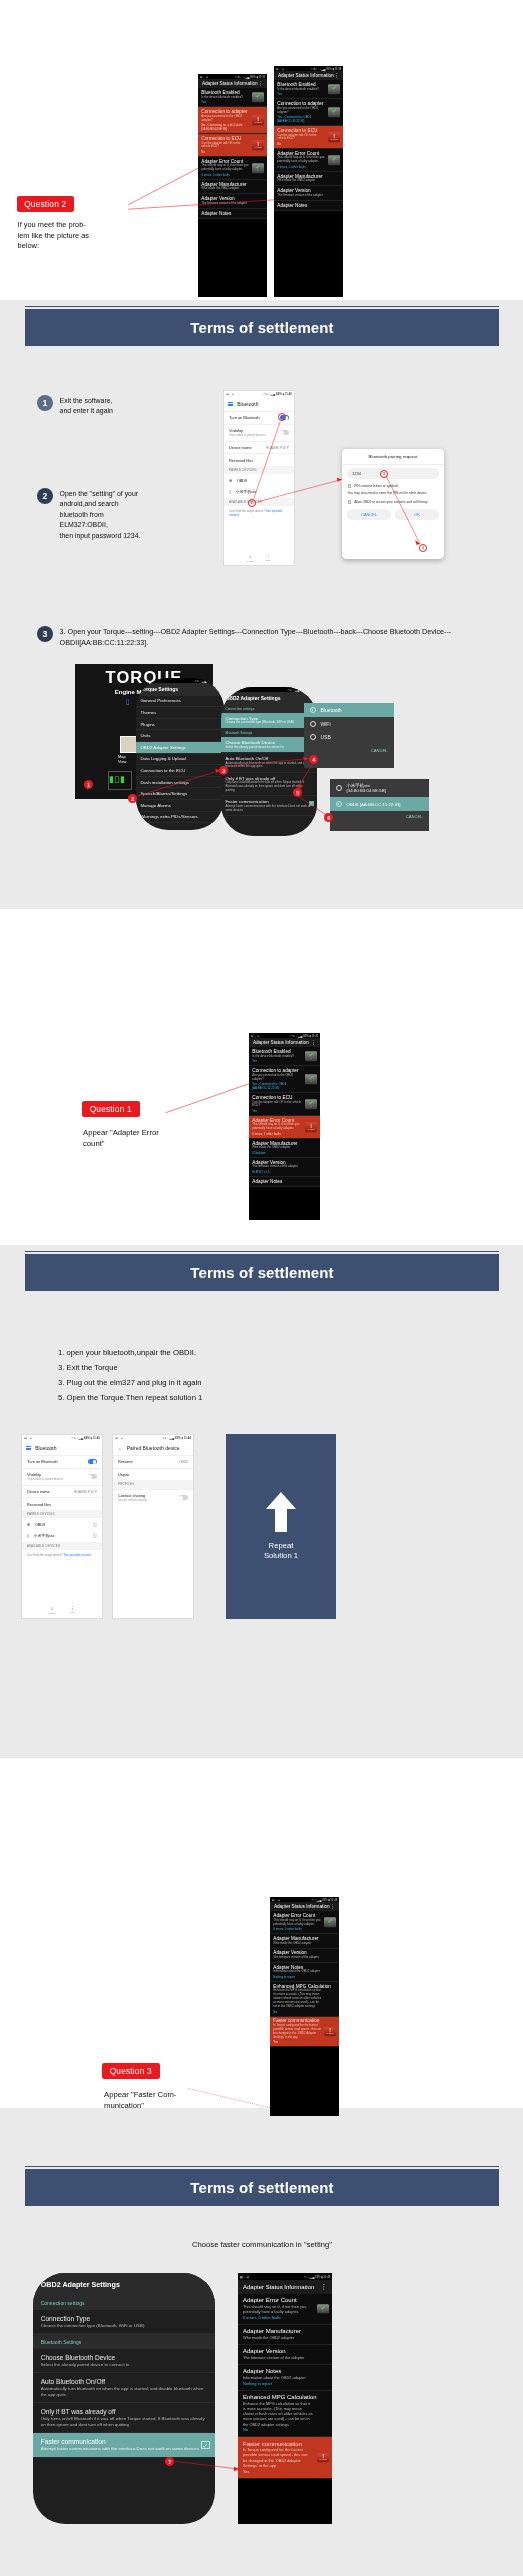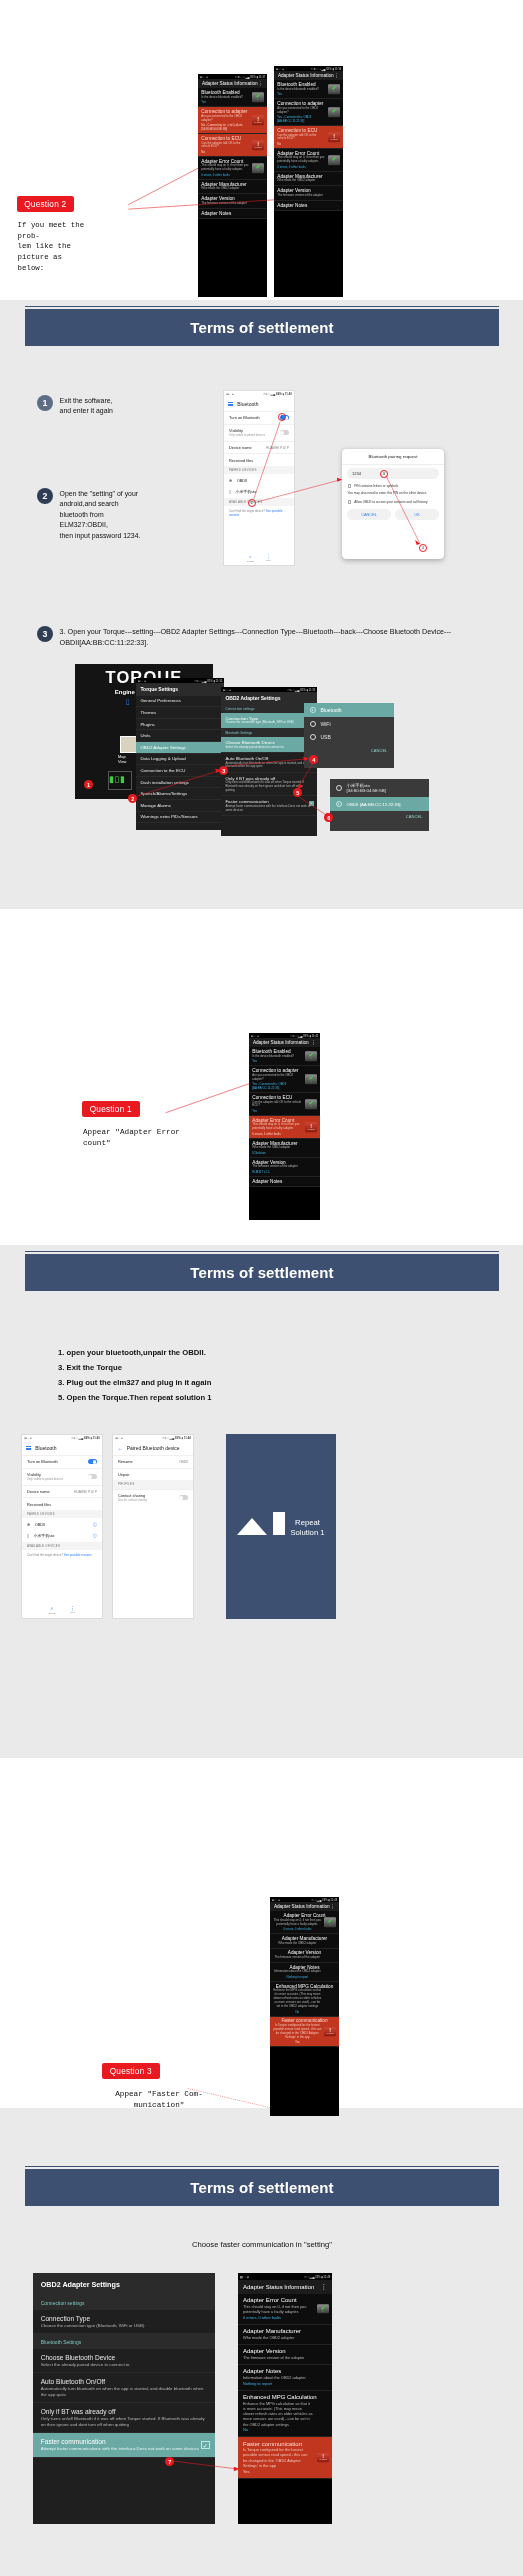--- a/index.html
+++ b/index.html
@@ -23,21 +23,21 @@
   }
   .banner-wrap { padding:0 25px; }
   .banner-top-rule { border-top:1.1px solid #3d5071; margin:0 25px 1.7px 25px; }
 
   
   .qpill {
     display:inline-block; background:#e8191f; color:#fff;
     font-size:8.3px; font-weight:400; letter-spacing:0.2px;
     padding:2.8px 7.7px 3.3px 7.7px; border-radius:2.2px;
   }
-  .qtext { font-size:7.4px; color:#111; line-height:1.45;font-family:Liberation Mono, monospace; }
+  .qtext { font-size:7.4px; color:#111; line-height:1.45; }
 
   
   .stepnum {
     width:16px; height:16px; border-radius:50%;
     background:#5c6d85; color:#fff;
     display:flex; align-items:center; justify-content:center;
     font-size:8.8px; font-weight:bold; flex:none;
   }
   .stepnum.dark { background:#2f3e55; }
   .steprow { display:flex; gap:6.6px; align-items:flex-start; }
@@ -101,21 +101,21 @@
   .dlg { position:absolute; background:#fff; border-radius:4.4px; box-shadow:0 1.1px 5.5px rgba(0,0,0,.25); overflow:hidden;}
   .dlg-title { font-size:4.4px; color:#222; text-align:center; padding:5px 4.4px; }
   .dlg-sep { height:0.6px; background:#eee; }
   .pinbox { margin:3.9px 5px; background:#f1f1f1; border-radius:6.6px; padding:2.8px 5px; font-size:4.1px; color:#333;}
   .chkline { display:flex; gap:2.8px; align-items:flex-start; padding:1.1px 5.5px; font-size:3.2px; color:#333;}
   .chkbox { width:3.9px; height:3.9px; border:0.6px solid #aaa; border-radius:0.6px; flex:none; margin-top:0.3px;}
   .dlg-btns { display:flex; gap:3.9px; padding:3.9px 5px 5px 5px;}
   .dlg-btn { flex:1; background:#f1f1f1; border-radius:7.2px; text-align:center; padding:2.8px 0; font-size:3.9px; color:#2d7ff9; }
 
   
-  .tphone { position:absolute; background:#1f1f1f; overflow:hidden; }
+  .tphone { position:absolute; background:#1f1f1f; overflow:hidden;border-radius:32px; }
   .tbar { background:#2b2b2b; color:#fff; font-size:5px; padding:3.3px 4.4px; font-weight:bold;}
   .tsec { background:#2b2b2b; color:#79c8c0; font-size:3.3px; padding:2.2px 4.4px;}
   .titem { padding:2.8px 4.4px; font-size:4.4px; color:#e8e8e8; border-bottom:0.6px solid #2a2a2a; background:#1f1f1f;}
   .titem.hl { background:#6aa9a4; color:#fff; }
   .titem .d { font-size:2.9px; color:#b6b6b6; margin-top:0.6px; line-height:1.3;}
   .titem.hl .d { color:#e8f3f2; }
 
   
   .rdlg { position:absolute; background:#3a3a3a; overflow:hidden; }
   .ritem { display:flex; align-items:center; gap:5px; padding:3.9px 5.5px; font-size:5px; color:#e5e5e5;}
@@ -133,21 +133,21 @@
   }
   .omarker {
     position:absolute; width:7.7px; height:7.7px; border-radius:50%;
     border:0.7px solid #e8191f; color:#333; font-size:3.9px;
     display:flex; align-items:center; justify-content:center; z-index:50; background:transparent;
   }
   svg.olay { position:absolute; left:0; top:0; overflow:visible; pointer-events:none; z-index:40;}
 
   .repeat {
     position:absolute; background:#3d5071; color:#fff;
-    display:flex; flex-direction:row; align-items:center; justify-content:center;
+    display:flex; flex-direction:column; align-items:center; justify-content:center;
     gap:5.5px; font-size:7.7px; text-align:center; line-height:1.35;
   }
 
   .numlist { font-size:7.7px; line-height:1.95; color:#111; }
   .centerline { font-size:7.2px; color:#111; text-align:center;}
 </style>
 </head>
 <body>
 
 <div class="sec white-band" style="top:0;height:300px;">
@@ -640,21 +640,21 @@
 </div>
 
 <div class="sec" style="top:1251px;height:44px;background:#eaeaea;">
   <div class="banner-top-rule"></div>
   <div class="banner-wrap">
     <div class="banner" style="height:37px;font-size:15px;">Terms of settlement</div>
   </div>
 </div>
 
 <div class="sec grey-band" style="top:1295px;height:463px;">
-  <div class="numlist" style="position:absolute;left:58px;top:50px;font-weight:bold;">
+  <div class="numlist" style="position:absolute;left:58px;top:50px;">
     <div>1. open your bluetooth,unpair the OBDII.</div>
     <div>3. Exit the Torque</div>
     <div>3. Plug out the elm327 and plug in it again</div>
     <div>5. Open the Torque.Then repeat solution 1</div>
   </div>
 
   <div class="wphone" style="left:21px;top:139px;width:82px;height:185px;">
     <div class="wstatus">
       <span>▤ ⌂ ●</span>
       <span>⏱✻⏲⌁▂▄ <b>84%</b> ▮ <b>11:40</b></span>
@@ -740,21 +740,21 @@
   </div>
 
   <div class="repeat" style="left:226px;top:139px;width:110px;height:185px;">
     <div style="width:0;height:0;border-left:15.4px solid transparent;border-right:15.4px solid transparent;border-bottom:17.6px solid #fff;"></div>
     <div style="width:12px;height:23px;background:#fff;margin-top:-5.5px;"></div>
     <div style="white-space:pre-line;margin-top:3.3px;">Repeat
 Solution 1</div>
   </div>
 </div>
 
-<div class="sec white-band" style="top:1758px;height:350px;text-align:center;">
+<div class="sec white-band" style="top:1758px;height:350px;">
   <div class="phone" style="left:270px;top:139px;width:69px;height:219px;">
     <div class="statusbar">
       <div class="sb-left">
           <span>▤</span>
           <span>⌂</span>
           <span>●</span>
         </div>
       <div class="sb-right">
           <span>⏱⏲⌁▂▄</span>
           <span>74%</span>

